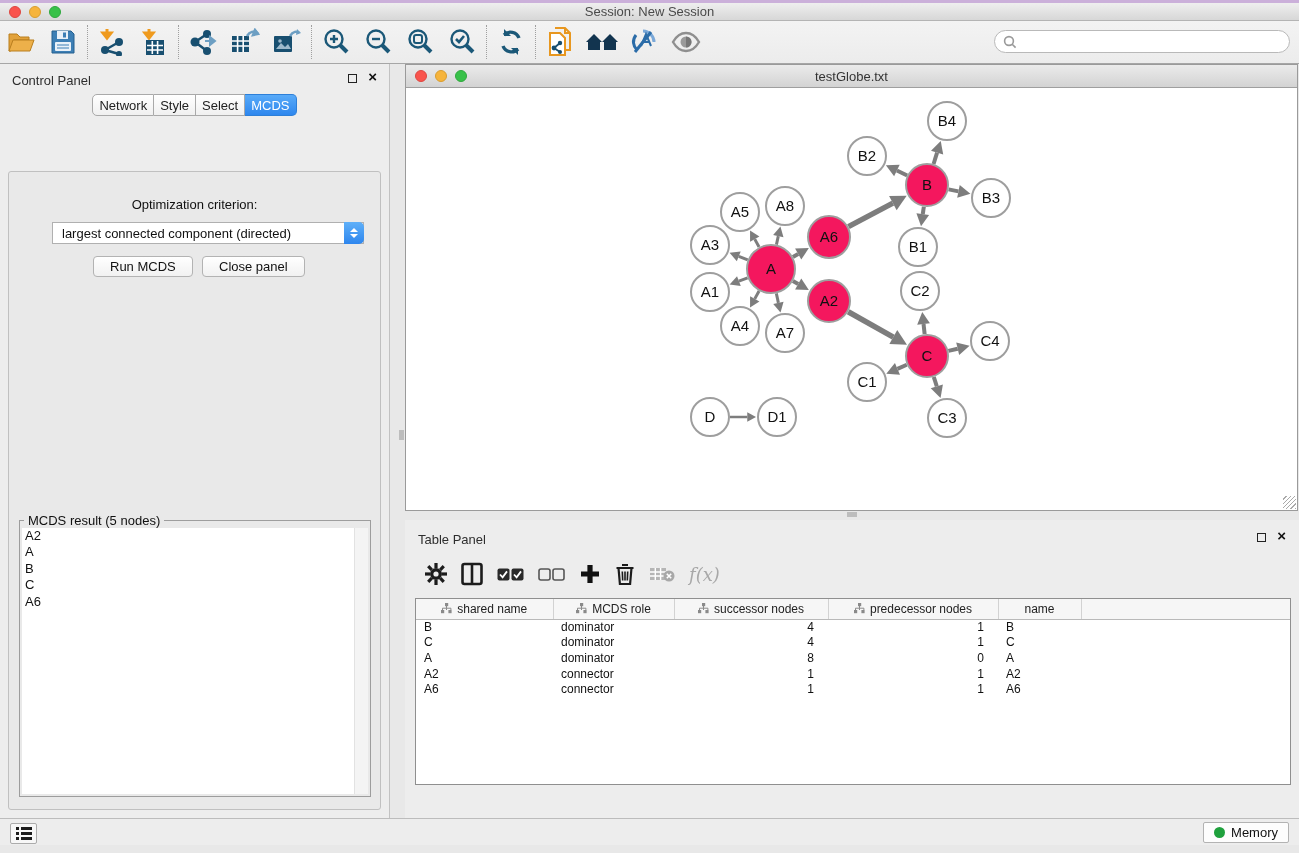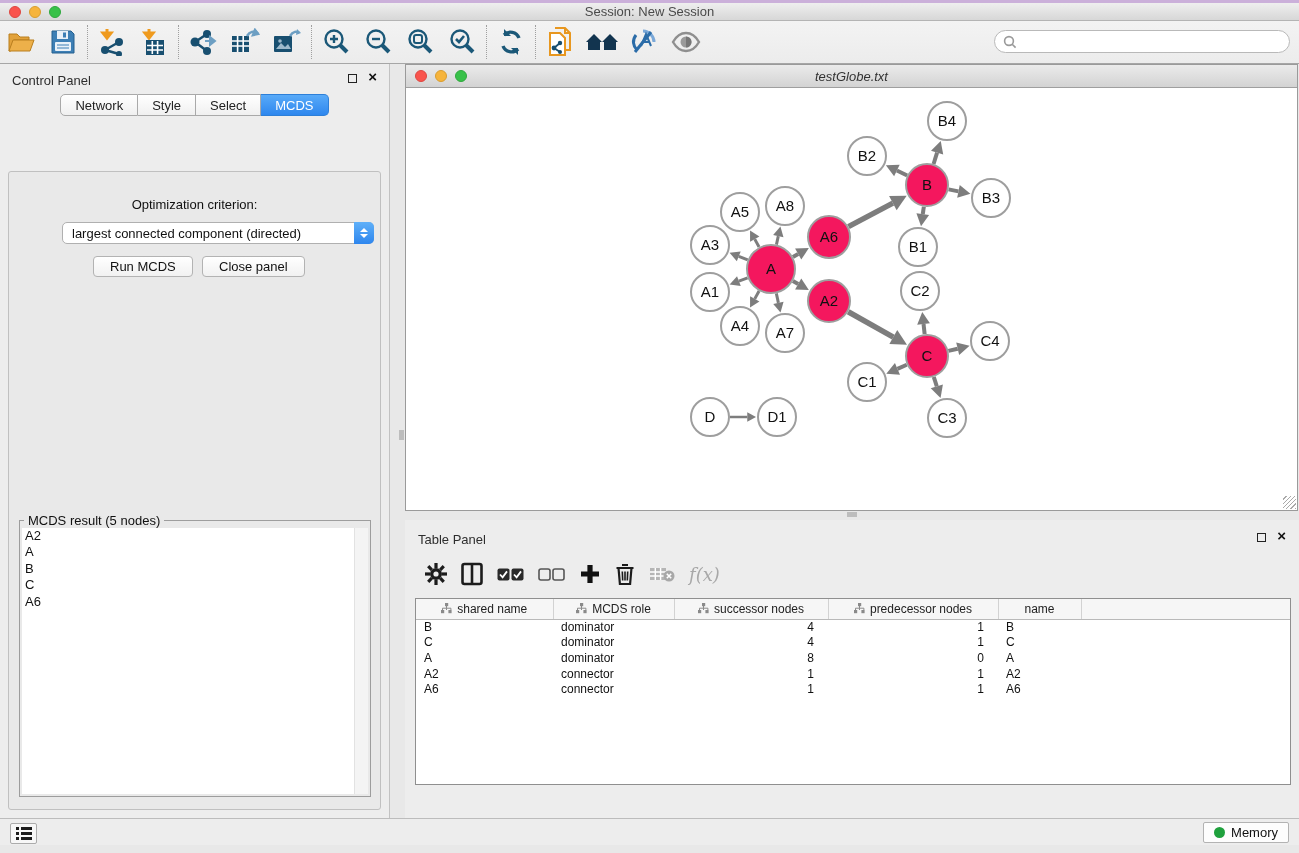--- a/index.html
+++ b/index.html
@@ -37,30 +37,30 @@
   #cp-header { position:relative; height:30px; }
   .panel-title { font-size:13px; color:#2e2e2e; }
   #cp-title { position:absolute; left:12px; top:9px; }
   .float-icon { width:9px; height:9px; border:1.5px solid #222; display:inline-block; }
   .close-icon { font-size:15px; font-weight:bold; color:#111; line-height:9px; }
   #cp-float { position:absolute; right:32px; top:10px; }
   #cp-close { position:absolute; right:12px; top:8px; }
 
   .tabstrip { display:flex; justify-content:center; position:relative; z-index:2; }
   .tab { height:22px; font-size:13px; color:#222; background:linear-gradient(#ffffff,#f0f0f0);
-    border:1px solid #a9a9a9; border-left:none; padding:0 14px; display:flex; align-items:center; }
+    border:1px solid #a9a9a9; border-left:none; padding:0 6px; display:flex; align-items:center; }
   .tab:first-child { border-left:1px solid #a9a9a9; border-radius:5px 0 0 5px; }
   .tab:last-child { border-radius:0 5px 5px 0; }
   .tab.active { background:linear-gradient(#58aaf8,#2e87ee); color:#fff; border-color:#2d7fd8; }
 
   #cp-inner { position:absolute; left:8px; right:8px; top:107px; bottom:8px;
     background:#e9e9e9; border:1px solid #c0c0c0; border-radius:3px; }
   #opt-label { text-align:center; font-size:13px; color:#111; margin-top:25px; }
-  #criterion-select { position:absolute; left:53px; top:50px; width:312px; height:22px;
-    background:#fff; border:1px solid #b0b0b0; border-radius:5px; display:flex; align-items:center; }
+  #criterion-select { position:absolute; left:43px; top:50px; width:312px; height:22px;
+    background:#fff; border:1px solid #b0b0b0; border-radius:0; display:flex; align-items:center; }
   #criterion-value { flex:1; font-size:13px; color:#111; padding-left:9px; white-space:nowrap; }
   #criterion-stepper { width:20px; height:22px; margin:-1px -1px 0 0; border-radius:0 5px 5px 0;
     background:linear-gradient(#5fb0f9,#2e86ee); display:flex; flex-direction:column; align-items:center; justify-content:center; gap:2px; }
   .chev-up { width:0;height:0;border-left:4px solid transparent;border-right:4px solid transparent;border-bottom:4px solid #fff; }
   .chev-down { width:0;height:0;border-left:4px solid transparent;border-right:4px solid transparent;border-top:4px solid #fff; }
   .aqua-btn { height:21px; background:linear-gradient(#ffffff,#f1f1f1); border:1px solid #b3b3b3;
     border-radius:4px; font-size:13px; color:#111; padding:0 16px; }
   #run-btn { position:absolute; left:84px; top:84px; }
   #close-panel-btn { position:absolute; left:193px; top:84px; }
 
@@ -71,21 +71,21 @@
   .mcds-item { font-size:13px; color:#111; line-height:16.4px; padding-left:3px; }
 
   #splitter { left:390px; top:64px; width:15px; height:754px; background:#e8e8e8; }
   .split-tick-v { position:absolute; left:399px; top:430px; width:5px; height:10px; background:#bdbdbd; }
   .split-tick-h { position:absolute; left:847px; top:512px; width:10px; height:5px; background:#bdbdbd; }
 
   
   #net-window { left:405px; top:64px; width:893px; height:447px; border:1px solid #9a9a9a; background:#fff; }
   #net-titlebar { height:23px; background:linear-gradient(#ebebeb,#d3d3d3); border-bottom:1px solid #9f9f9f;
     display:flex; align-items:center; position:relative; }
-  #net-title { position:absolute; left:0; right:0; text-align:center; font-size:13px; color:#333;font-style:italic; }
+  #net-title { position:absolute; left:0; right:0; text-align:center; font-size:13px; color:#333; }
   #net-canvas { position:absolute; left:0; top:23px; right:0; bottom:0; background:#fff; }
   #net-grip { position:absolute; right:1px; bottom:1px; width:13px; height:13px;
     background:repeating-linear-gradient(135deg,transparent,transparent 2px,#aaa 2px,#aaa 3px); }
 
   
   #table-panel { left:405px; top:520px; width:894px; height:298px; background:#ededed; }
   #tp-header { position:relative; height:26px;margin-top:6px; }
   #tp-title { position:absolute; left:13px; top:6px; }
   #tp-float { position:absolute; right:33px; top:7px; }
   #tp-close { position:absolute; right:13px; top:5px; }

